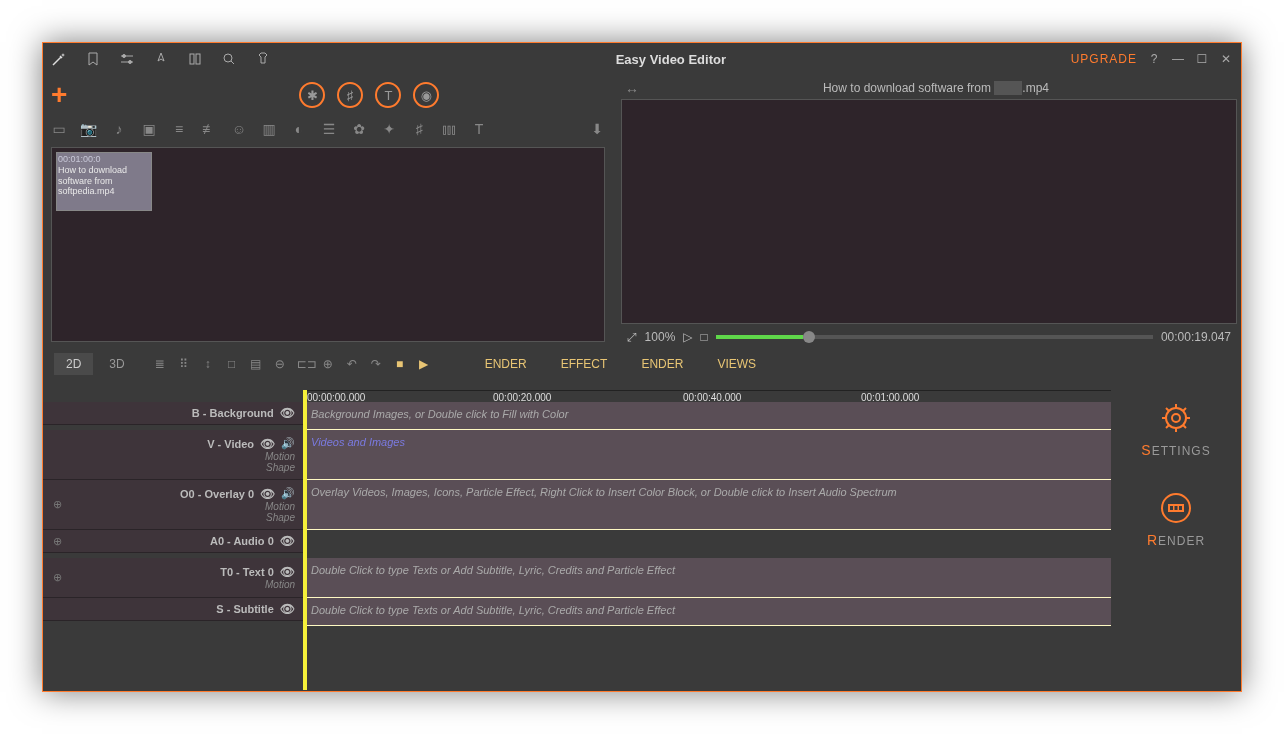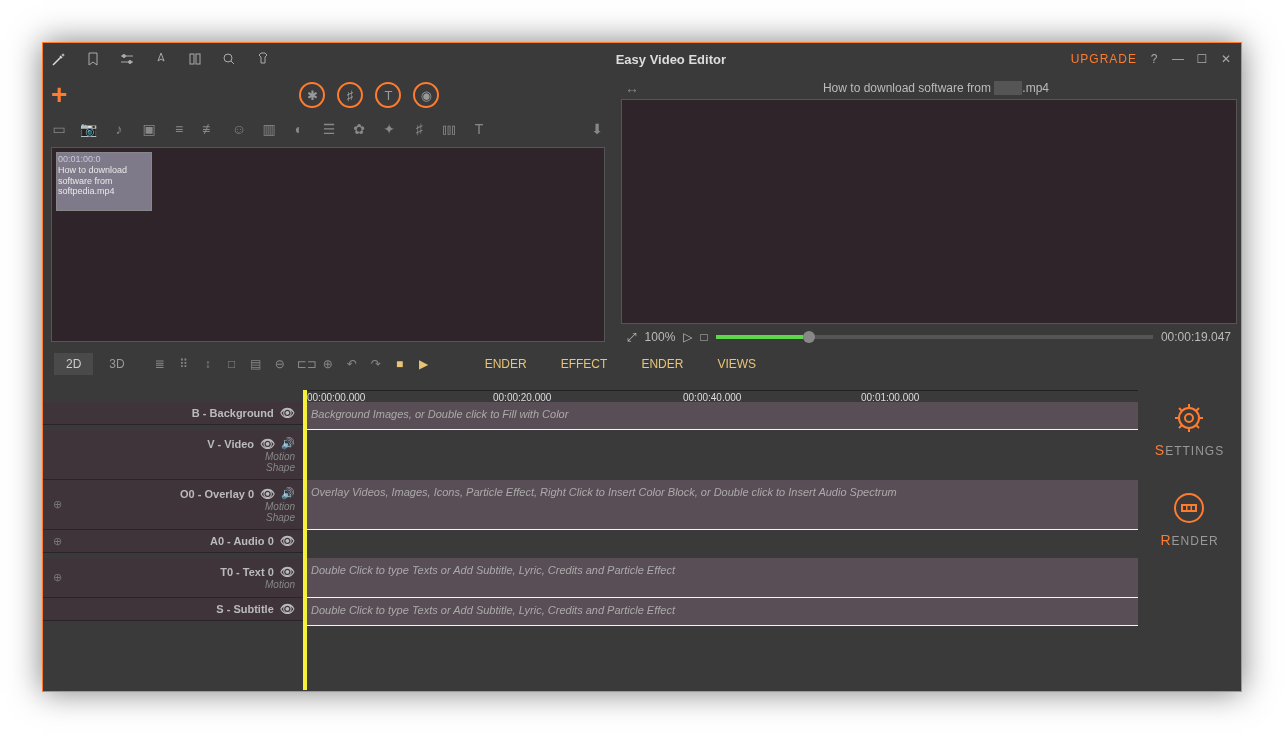--- a/index.html
+++ b/index.html
@@ -82,21 +82,21 @@
   .track-row { display:flex; min-height:28px;}
   .track-head { width:260px; background:#3e343a; display:flex; flex-direction:column; justify-content:center; align-items:flex-end; padding:4px 8px; color:#bbb; font-size:11px; border-bottom:1px solid #2a2428;}
   .track-head .main-label { font-weight:bold; display:flex; align-items:center; gap:6px;}
   .track-head .sub { font-size:10px; color:#888; font-style:italic;}
   .track-head .add-btn { position:absolute; left:10px; color:#777;}
   .track-head-wrap { position:relative; width:260px;}
   .track-body { flex:1; background:#5a4e56; border-bottom:1px solid #fef9c3; padding:6px 8px; font-size:11px; font-style:italic; color:#aaa;}
   .track-body.video { color:#7a7ae0;}
   .eye { font-size:12px;}
   
-  .right-rail { width:103px; background:#3a3a3a; display:flex; flex-direction:column; align-items:center; padding-top:20px; gap:30px;}
+  .right-rail { width:130px; background:#3a3a3a; display:flex; flex-direction:column; align-items:center; padding-top:20px; gap:30px;}
   .rail-btn { display:flex; flex-direction:column; align-items:center; gap:4px; color:#999; font-size:12px;}
   .rail-btn .icon-wrap { width:40px; height:40px; display:flex; align-items:center; justify-content:center;}
   .rail-btn .label { letter-spacing:1px;}
   .rail-btn .label .first { color:#ff7b2e; font-size:14px;}
   
   svg { display:block;}
 </style>
 </head>
 <body>
 
@@ -272,20 +272,21 @@
                 <div class="track-head" style="height:50px;">
               <div class="main-label">
                     <span>V - Video</span> 
                     <span class="eye">👁</span> 
                     <span>🔊</span>
                   </div>
               <div class="sub">Motion</div>
               <div class="sub">Shape</div>
             </div>
               </div>
+            <div class="track-body video">Videos and Images</div>
           </div>
 
           <div class="track-row" style="min-height:50px;">
             <div class="track-head-wrap">
               <div class="track-head" style="height:50px;">
                 <span class="add-btn">⊕</span>
                 <div class="main-label">
                     <span>O0 - Overlay 0</span> 
                     <span class="eye">👁</span> 
                     <span>🔊</span>

